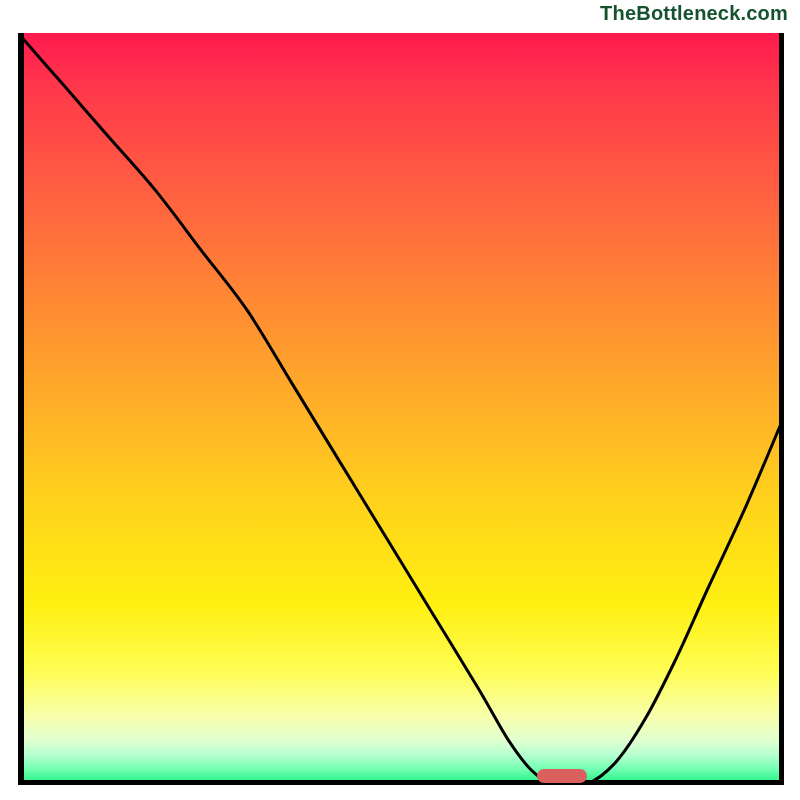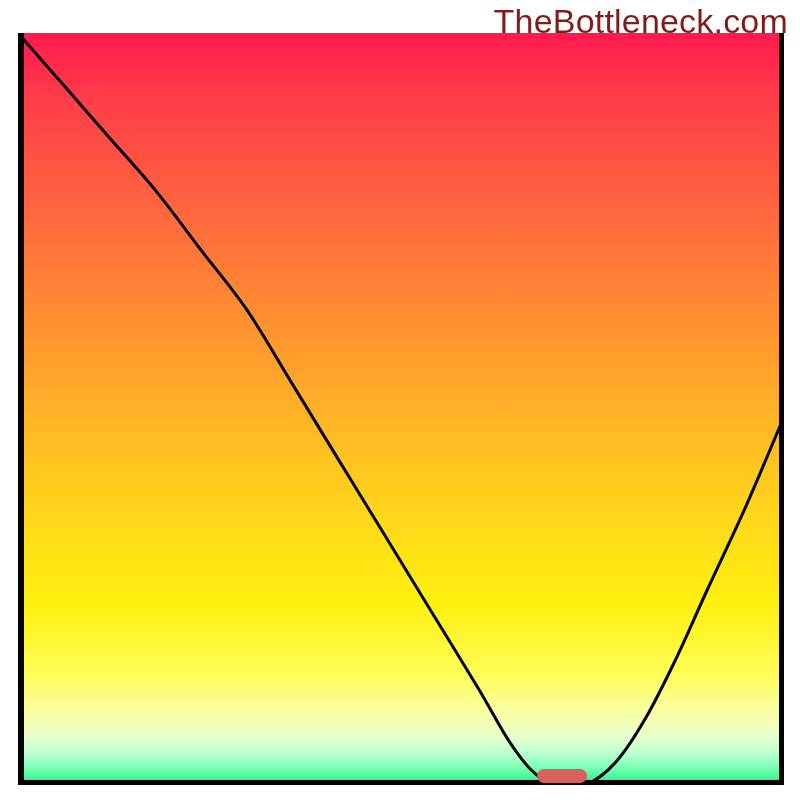--- a/index.html
+++ b/index.html
@@ -13,23 +13,23 @@
   }
   .frame {
     position: relative;
     width: 800px;
     height: 800px;
   }
   .watermark {
     position: absolute;
     top: 2px;
     right: 12px;
-    font-size: 34px;
-    font-weight: 400;
-    color: #7f1d1d;
+    font-size: 20px;
+    font-weight: 700;
+    color: #14532d;
     letter-spacing: 0.2px;
     z-index: 10;
   }
   .plot {
     position: absolute;
     top: 33px;
     left: 18px;
     width: 766px;
     height: 752px;
     

